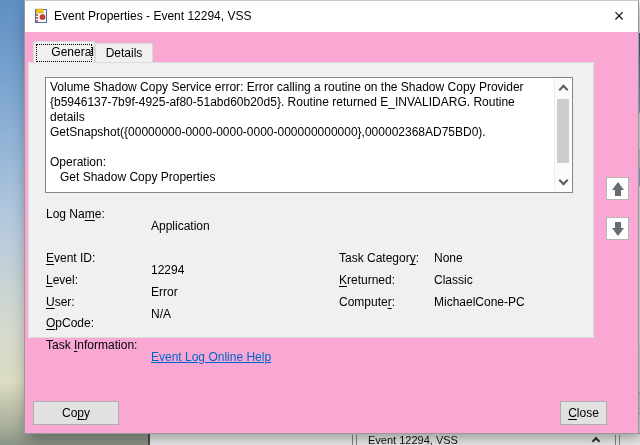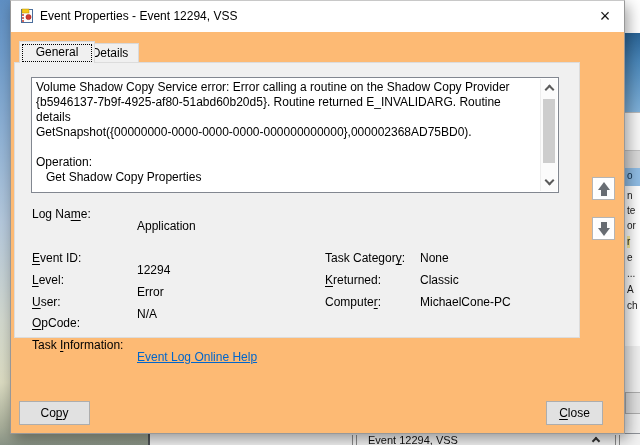--- a/index.html
+++ b/index.html
@@ -29,33 +29,33 @@
 
   
   .bb-win { position: absolute; left: 148px; top: 433px; width: 492px; height: 12px;
     background: #f2f2f2; border-top: 1px solid #8f9399; border-left: 2px solid #4e5256; z-index: 1; }
   .bb-sep { position: absolute; top: 1px; width: 1px; height: 10px; background: #8a8a8a; }
   .bb-title { position: absolute; left: 218px; top: 0; font-size: 11px; line-height: 13px; color: #111; white-space: nowrap; }
   .bb-chev { position: absolute; left: 443px; top: 4px; width: 6px; height: 6px;
     border-left: 2px solid #333; border-top: 2px solid #333; transform: rotate(45deg); }
 
   
-  .dialog { position: absolute; left: 10px; top: 0; width: 615px; height: 434px;
-    background: #fdba74; border: 1px solid #989898; border-top: 1px solid #c8c8c8;
+  .dialog { position: absolute; left: 24px; top: 0; width: 615px; height: 434px;
+    background: #f9a8d4; border: 1px solid #989898; border-top: 1px solid #c8c8c8;
     box-shadow: 3px 5px 14px rgba(0,0,0,0.38); z-index: 2; }
 
   .titlebar { position: absolute; left: 0; top: 0; right: 0; height: 31px; background: #ffffff; }
   .app-icon { position: absolute; left: 8px; top: 7px; width: 16px; height: 16px; }
   .title { position: absolute; left: 29px; top: 8px; font-size: 12px; color: #000; white-space: nowrap; }
   .close-x { position: absolute; right: 7px; top: 4px; width: 24px; height: 22px; border: none; background: transparent;
     font-size: 18px; font-weight: 300; color: #161616; line-height: 20px; text-align: center; font-family: inherit; cursor: default; }
 
   .tab { position: absolute; font-size: 12px; color: #000; background: #f0f0f0;
     border: 1px solid #d9d9d9; border-bottom: none; text-align: center; z-index: 3; }
-  .tab-general { left: 8px; top: 40px; width: 76px; height: 22px; line-height: 21px; }
+  .tab-general { left: 8px; top: 40px; width: 62px; height: 22px; line-height: 21px; text-align: right; }
   .tab-details { left: 70px; top: 42px; width: 58px; height: 20px; line-height: 19px; z-index: 1; }
   .focus-rect { position: absolute; inset: 2px 2px 1px 2px; border: 1px dotted #000; pointer-events: none; }
 
   .panel { position: absolute; left: 3px; top: 61px; width: 566px; height: 276px;
     background: #f0f0f0; border: 1px solid #dcdcdc; z-index: 2; }
 
   
   .desc { position: absolute; left: 16px; top: 14px; width: 528px; height: 116px;
     background: #ffffff; border: 1px solid #828790; }
   .desc-text { position: absolute; left: 4px; top: 2px; right: 21px; bottom: 2px;
@@ -83,22 +83,22 @@
   .shape-up::before { content:""; position: absolute; top: 0; left: 0;
     border-left: 6px solid transparent; border-right: 6px solid transparent; border-bottom: 8px solid #676c72; }
   .shape-up::after { content:""; position: absolute; top: 8px; left: 3px; width: 6px; height: 6px; background: #676c72; }
   .shape-down::before { content:""; position: absolute; bottom: 0; left: 0;
     border-left: 6px solid transparent; border-right: 6px solid transparent; border-top: 8px solid #676c72; }
   .shape-down::after { content:""; position: absolute; bottom: 8px; left: 3px; width: 6px; height: 6px; background: #676c72; }
 
   
   .btn { position: absolute; top: 400px; height: 24px; background: #e1e1e1; border: 1px solid #adadad;
     font-size: 12px; color: #000; text-align: center; line-height: 22px; font-family: inherit; padding: 0; cursor: default; }
-  .btn-copy { left: 8px; width: 71px; }
-  .btn-close { left: 535px; width: 57px; }
+  .btn-copy { left: 8px; width: 86px; }
+  .btn-close { left: 535px; width: 47px; }
 </style>
 </head>
 <body>
 
 <div class="bg-right">
   <div class="band band-titlebar"></div>
   <div class="band band-blue-dark"></div>
   <div class="band band-blue"></div>
   <div class="band band-light"></div>
   <div class="band band-gray"></div>

